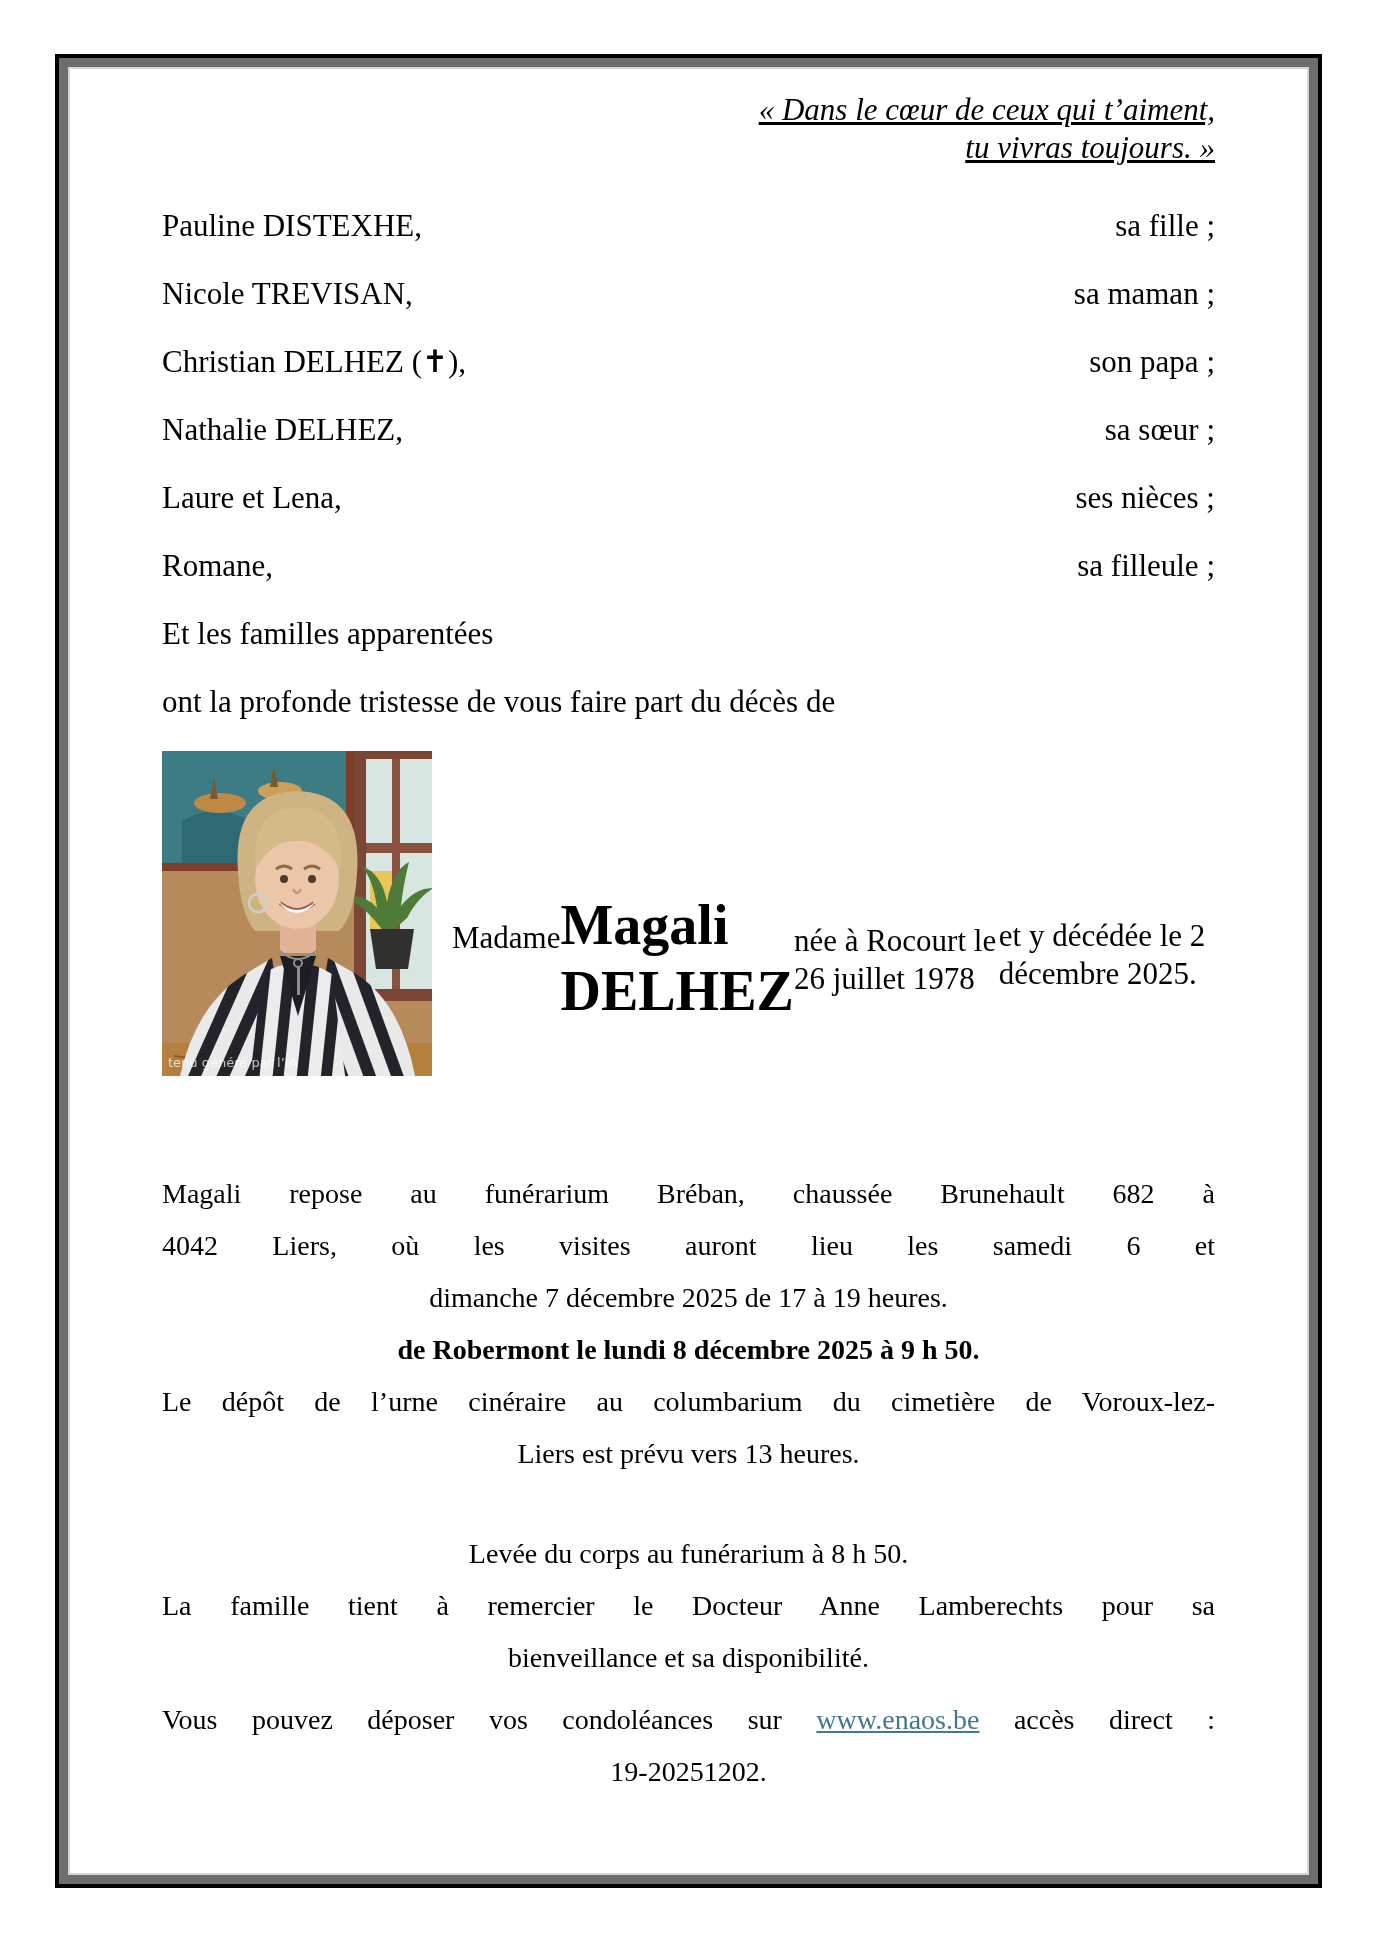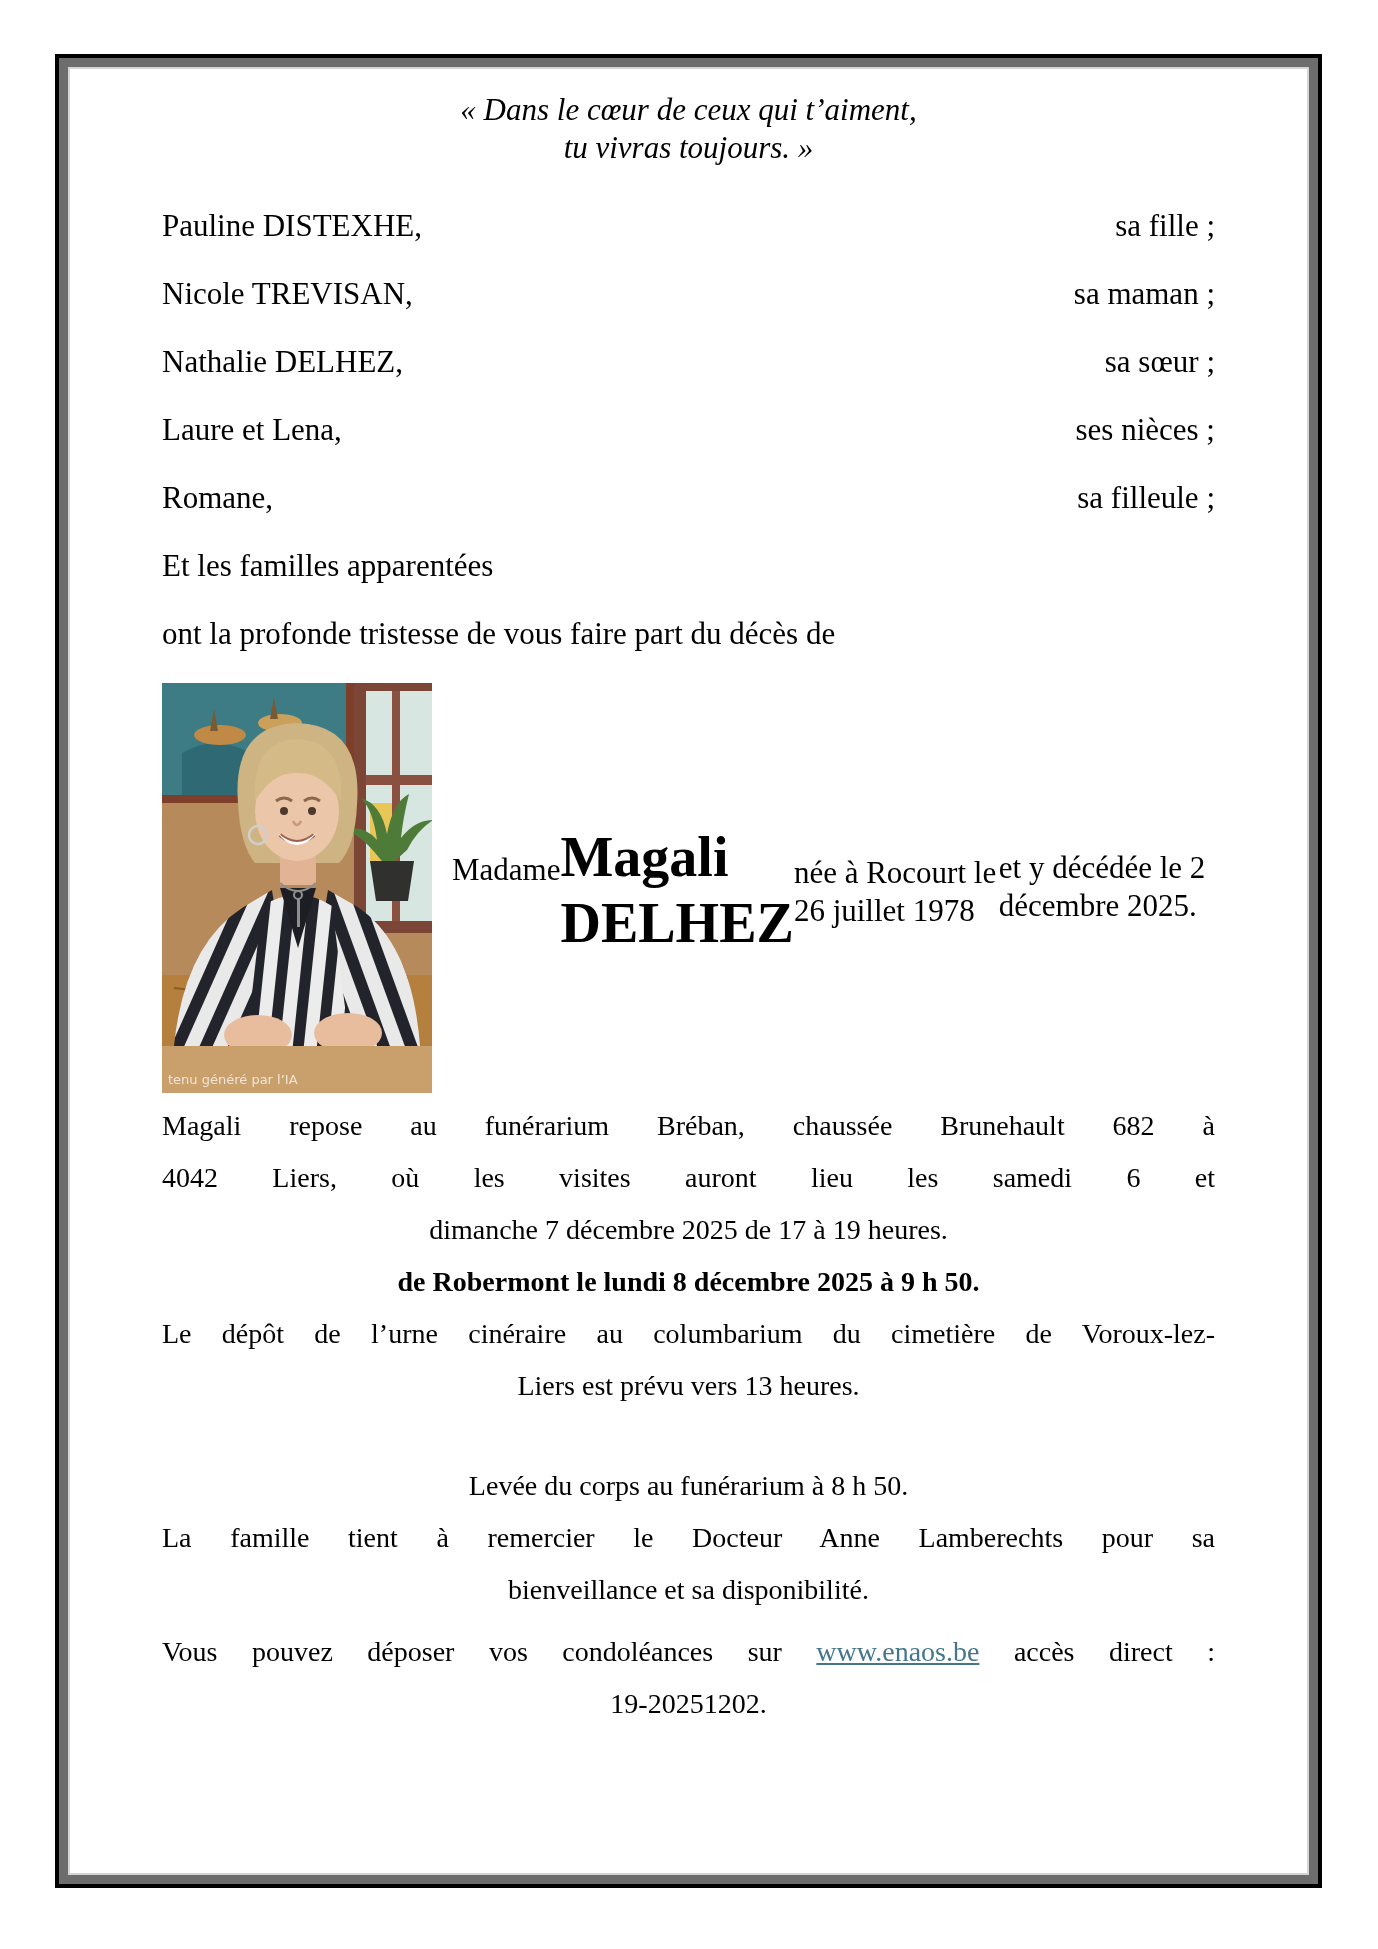--- a/index.html
+++ b/index.html
@@ -14,36 +14,37 @@
     position:absolute; left:55px; top:54px;
     width:1267px; height:1834px;
     border:4px solid #000;
     box-sizing:border-box;
   }
   .frame-mid { width:100%; height:100%; border:9px solid #6d6d6d; box-sizing:border-box; }
   .frame-in  { width:100%; height:100%; border:2px solid #d5d5d5; box-sizing:border-box; background:#fff; overflow:hidden; }
   .content { padding:22px 92px 0 92px; box-sizing:border-box; }
 
   .quote {
-    text-align:center; font-style:italic;
+    text-align:right; font-style:italic;
     font-size:31px; line-height:38px;
     margin:0 0 40px 0;
+    text-decoration:underline;
   }
 
   .family-row {
     display:flex; justify-content:space-between;
     font-size:31px; line-height:38px;
     margin-bottom:30px;
   }
   .solo-line { font-size:31px; line-height:38px; margin-bottom:30px; }
 
   .deceased-section { position:relative; height:363px; }
   .photo {
     position:absolute; left:0; top:0;
-    width:270px; height:410px; overflow:hidden;
+    width:270px; height:325px; overflow:hidden;
     background:#c9a06b;
   }
   .photo svg { display:block; }
   .watermark {
     position:absolute; left:6px; bottom:6px;
     font-family:"DejaVu Sans","Liberation Sans",sans-serif;
     font-size:13px; color:rgba(255,255,255,0.72);
     white-space:nowrap;
   }
   .deceased-col {
@@ -78,20 +79,24 @@
       <span>tu vivras toujours. »</span>
     </div>
 
     <div class="family-row">
       <span>Pauline DISTEXHE,</span>
       <span>sa fille ;</span>
     </div>
     <div class="family-row">
       <span>Nicole TREVISAN,</span>
       <span>sa maman ;</span>
+    </div>
+    <div class="family-row">
+      <span>Christian DELHEZ (✝),</span>
+      <span>son papa ;</span>
     </div>
     <div class="family-row">
       <span>Nathalie DELHEZ,</span>
       <span>sa sœur ;</span>
     </div>
     <div class="family-row">
       <span>Laure et Lena,</span>
       <span>ses nièces ;</span>
     </div>
     <div class="family-row">

